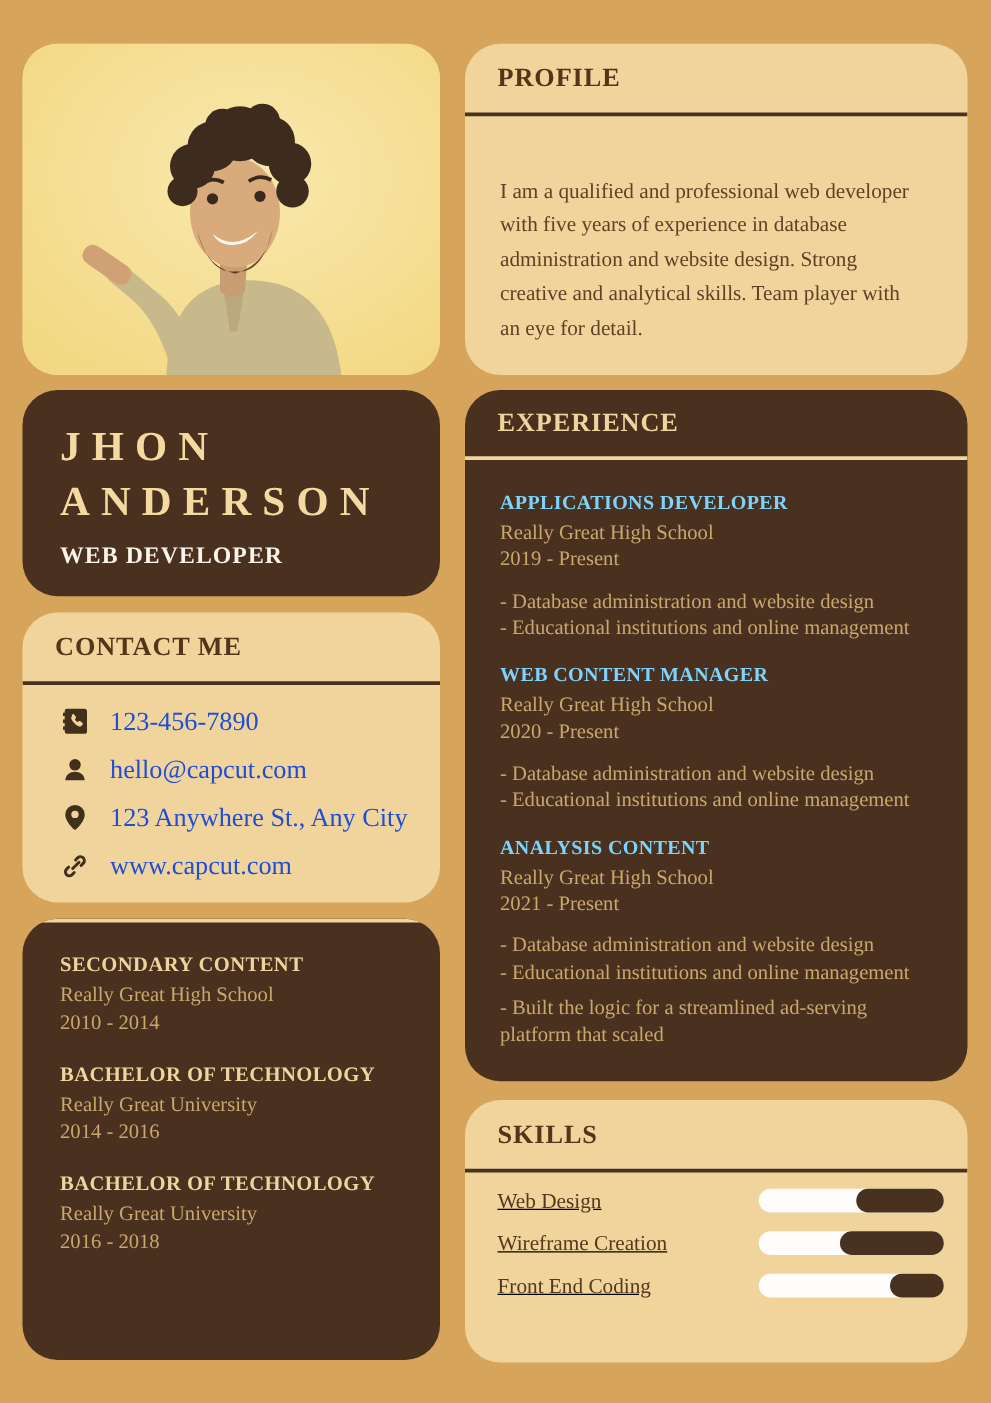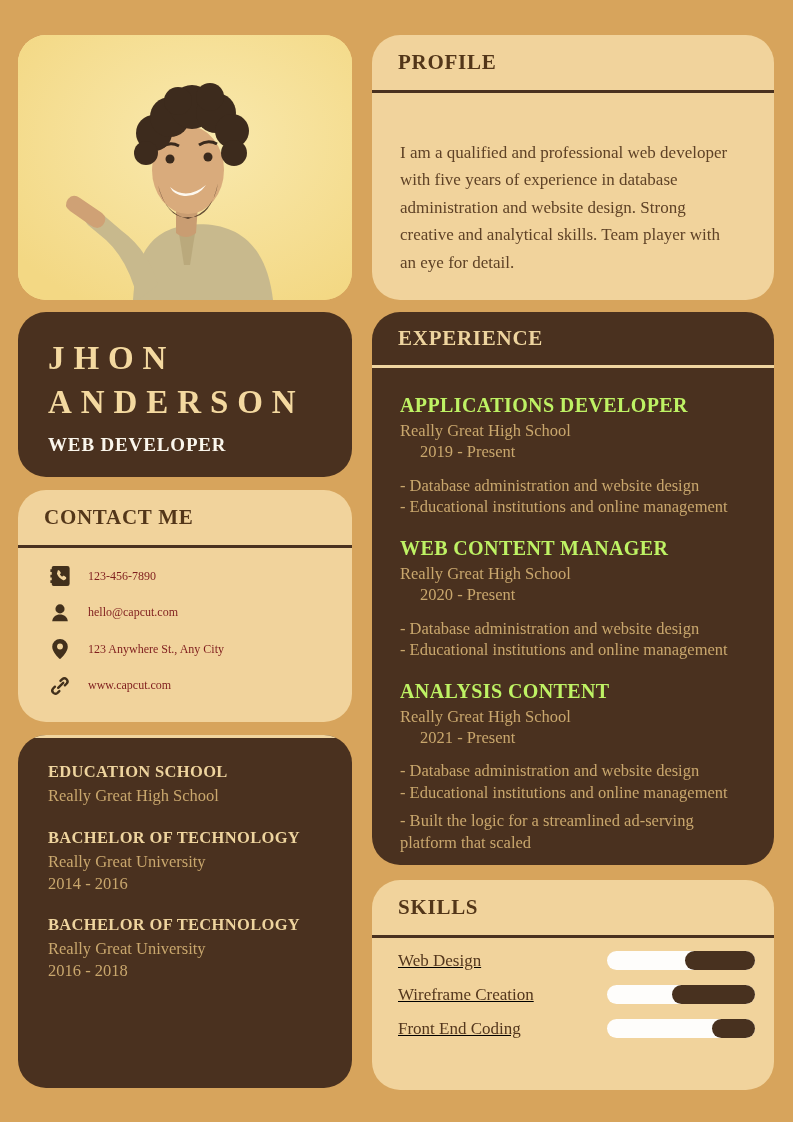--- a/index.html
+++ b/index.html
@@ -44,42 +44,42 @@
   .sec-head h2 { font-size: 21px; font-weight: bold; letter-spacing: 0.035em; }
   .rule { height: 3px; width: 100%; }
   .rule.dark  { background: #4a311f; height: 2.5px; }
   .rule.cream { background: #f0d5a0; }
 
   
   .contact-card { height: 232px; margin-top: 13px; }
   .contact-body { padding: 17px 24px 0 30px; }
   .contact-row { display: flex; align-items: center; gap: 17px; margin-bottom: 13.5px; }
   .contact-row .ico { width: 23px; height: 23px; flex: none; display: flex; align-items: center; justify-content: center; }
-  .contact-row .txt { color: #7f1d1d; font-size: 12px; }
+  .contact-row .txt { color: #1d4ed8; font-size: 21px; }
 
   
   .education-card { height: 353px; margin-top: 13px; }
   .edu-body { padding: 24px 24px 0 30px; }
   .edu-entry { margin-bottom: 21px; }
   .edu-degree { color: #eed49e; font-size: 16.5px; font-weight: bold; letter-spacing: 0.02em; }
   .edu-line { color: #c9a76d; font-size: 16.5px; line-height: 1.32; margin-top: 3px; }
   .edu-line + .edu-line { margin-top: 0; }
 
   
   .profile-card { height: 265px; }
   .profile-body { padding: 46px 39px 0 28px; }
   .profile-text { color: #5f4226; font-size: 17px; line-height: 1.62; }
 
   
   .experience-card { height: 553px; margin-top: 12px; }
   .exp-body { padding: 26px 24px 0 28px; }
   .exp-entry { margin-bottom: 19px; }
-  .exp-role { color: #bef264; font-size: 20px; font-weight: bold; letter-spacing: 0.02em; }
+  .exp-role { color: #7dd3fc; font-size: 16px; font-weight: bold; letter-spacing: 0.02em; }
   .exp-org { color: #c9a76d; font-size: 16.5px; line-height: 1.27; margin-top: 4px; }
-  .exp-period { color: #c9a76d; font-size: 16.5px; line-height: 1.27; margin-left: 20px; }
+  .exp-period { color: #c9a76d; font-size: 16.5px; line-height: 1.27; }
   .exp-bullets { margin-top: 12px; }
   .exp-bullet { color: #c9a76d; font-size: 16.5px; line-height: 1.3; }
   .exp-bullet.gap { margin-top: 7px; }
 
   
   .skills-card { height: 210px; margin-top: 15px; }
   .skills-body { padding: 13px 19px 0 26px; }
   .skill-row { display: flex; align-items: center; justify-content: space-between; margin-bottom: 14px; text-decoration: underline; }
   .skill-label { color: #54371d; font-size: 17px; }
   .skill-bar { width: 148px; height: 19px; background: #fefdfb; border-radius: 10px; position: relative; flex: none; }
@@ -183,22 +183,23 @@
           </span>
           <span class="txt">www.capcut.com</span>
         </div>
       </div>
     </div>
 
     <div class="card brown education-card">
       <div class="rule cream"></div>
       <div class="edu-body">
         <div class="edu-entry">
-          <div class="edu-degree">EDUCATION SCHOOL</div>
+          <div class="edu-degree">SECONDARY CONTENT</div>
           <div class="edu-line">Really Great High School</div>
+          <div class="edu-line">2010 - 2014</div>
         </div>
         <div class="edu-entry">
           <div class="edu-degree">BACHELOR OF TECHNOLOGY</div>
           <div class="edu-line">Really Great University</div>
           <div class="edu-line">2014 - 2016</div>
         </div>
         <div class="edu-entry">
           <div class="edu-degree">BACHELOR OF TECHNOLOGY</div>
           <div class="edu-line">Really Great University</div>
           <div class="edu-line">2016 - 2018</div>

